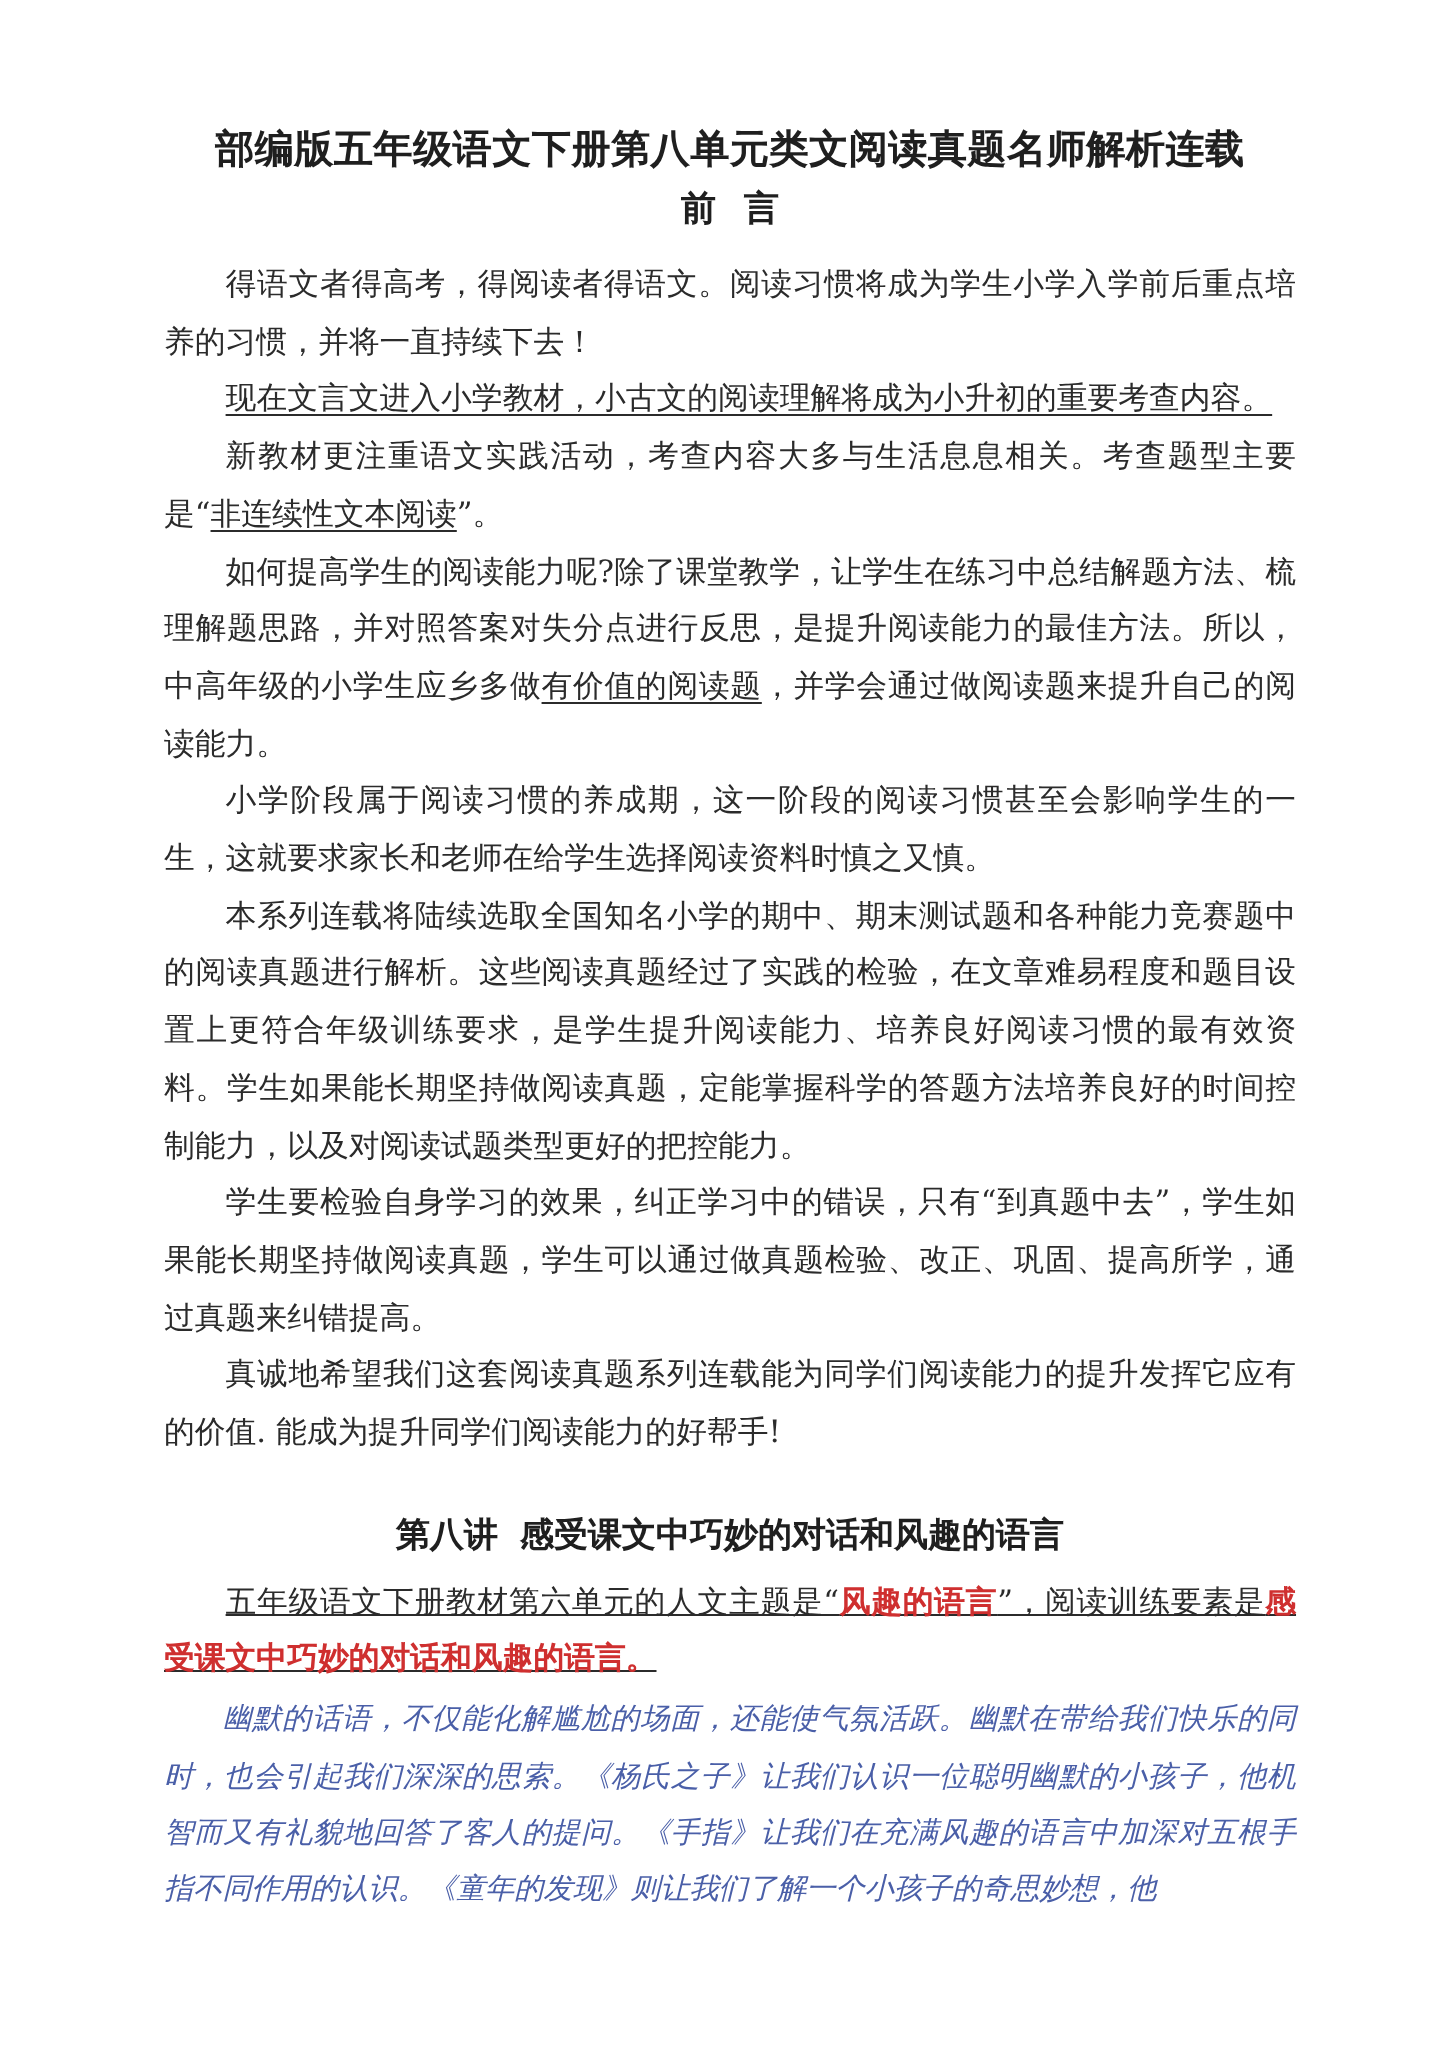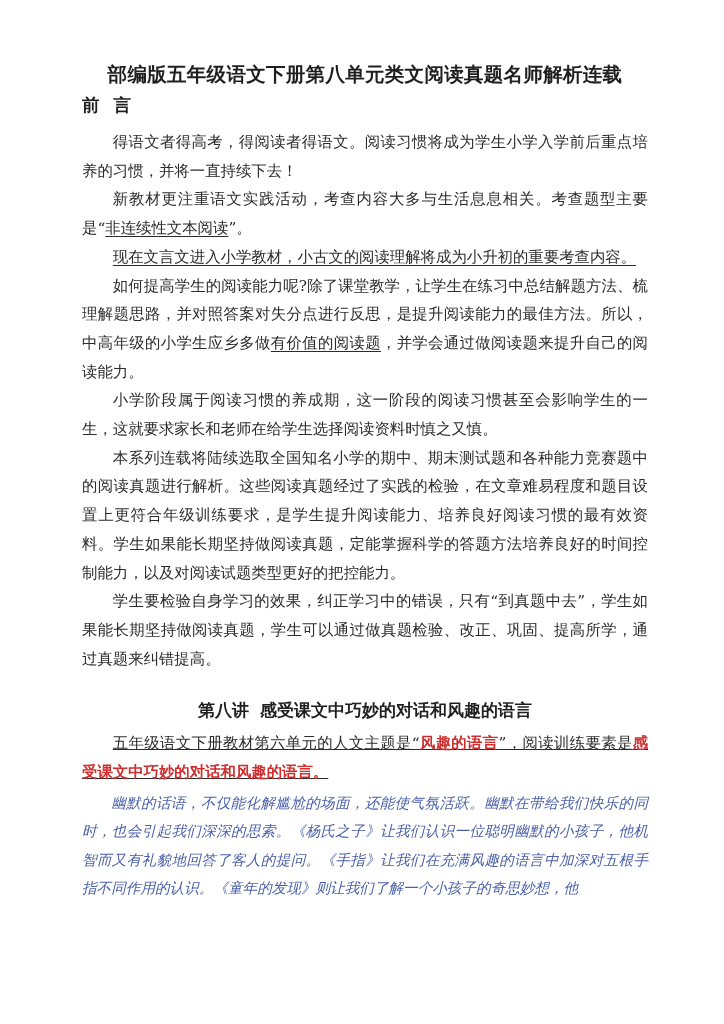--- a/index.html
+++ b/index.html
@@ -35,20 +35,21 @@
     font-weight: 700;
     text-align: center;
     letter-spacing: 0.3px;
     line-height: 26px;
     margin: 0 0 2px 0;
     color: #1f1f1f;
   }
   .doc-subtitle {
     font-size: 17.5px;
     font-weight: 700;
+    text-align: center;
     line-height: 30px;
     margin: 0 0 8px 0;
     color: #1f1f1f;
   }
   .doc-subtitle .sp { display: inline-block; width: 14px; }
 
   .section-heading {
     font-size: 17px;
     font-weight: 700;
     text-align: center;
@@ -94,34 +95,35 @@
 
     <h1 class="doc-title">部编版五年级语文下册第八单元类文阅读真题名师解析连载</h1>
 
     <h2 class="doc-subtitle">
       <span>前</span><span class="sp"></span><span>言</span>
     </h2>
 
 
     <p class="para">得语文者得高考，得阅读者得语文。阅读习惯将成为学生小学入学前后重点培养的习惯，并将一直持续下去！</p>
 
+    <p class="para"><span class="u">现在文言文进入小学教材，小古文的阅读理解将成为小升初的重要考查内容。</span></p>
+
     <p class="para"><span>新教材更注重语文实践活动，考查内容大多与生活息息相关。考查题型主要是“</span><span class="u">非连续性文本阅读</span><span>”。</span></p>
-
-    <p class="para"><span class="u">现在文言文进入小学教材，小古文的阅读理解将成为小升初的重要考查内容。</span></p>
 
 
     <p class="para"><span>如何提高学生的阅读能力呢?除了课堂教学，让学生在练习中总结解题方法、梳理解题思路，并对照答案对失分点进行反思，是提升阅读能力的最佳方法。所以，中高年级的小学生应乡多做</span><span class="u">有价值的阅读题</span><span>，并学会通过做阅读题来提升自己的阅读能力。</span></p>
 
     <p class="para">小学阶段属于阅读习惯的养成期，这一阶段的阅读习惯甚至会影响学生的一生，这就要求家长和老师在给学生选择阅读资料时慎之又慎。</p>
 
     <p class="para">本系列连载将陆续选取全国知名小学的期中、期末测试题和各种能力竞赛题中的阅读真题进行解析。这些阅读真题经过了实践的检验，在文章难易程度和题目设置上更符合年级训练要求，是学生提升阅读能力、培养良好阅读习惯的最有效资料。学生如果能长期坚持做阅读真题，定能掌握科学的答题方法培养良好的时间控制能力，以及对阅读试题类型更好的把控能力。</p>
 
     <p class="para">学生要检验自身学习的效果，纠正学习中的错误，只有“到真题中去”，学生如果能长期坚持做阅读真题，学生可以通过做真题检验、改正、巩固、提高所学，通过真题来纠错提高。</p>
 
 
+    <p class="para">真诚地希望我们这套阅读真题系列连载能为同学们阅读能力的提升发挥它应有的价值. 能成为提升同学们阅读能力的好帮手!</p>
 
     <h3 class="section-heading">
       <span>第八讲</span><span class="sp"></span><span>感受课文中巧妙的对话和风趣的语言</span>
     </h3>
 
     <p class="para intro-red"><span>五年级语文下册教材第六单元的人文主题是“</span><span class="red">风趣的语言</span><span>”，阅读训练要素是</span><span class="red">感受课文中巧妙的对话和风趣的语言。</span></p>
 
     <p class="para kai">幽默的话语，不仅能化解尴尬的场面，还能使气氛活跃。幽默在带给我们快乐的同时，也会引起我们深深的思索。《杨氏之子》让我们认识一位聪明幽默的小孩子，他机智而又有礼貌地回答了客人的提问。《手指》让我们在充满风趣的语言中加深对五根手指不同作用的认识。《童年的发现》则让我们了解一个小孩子的奇思妙想，他</p>
 
   </div>

